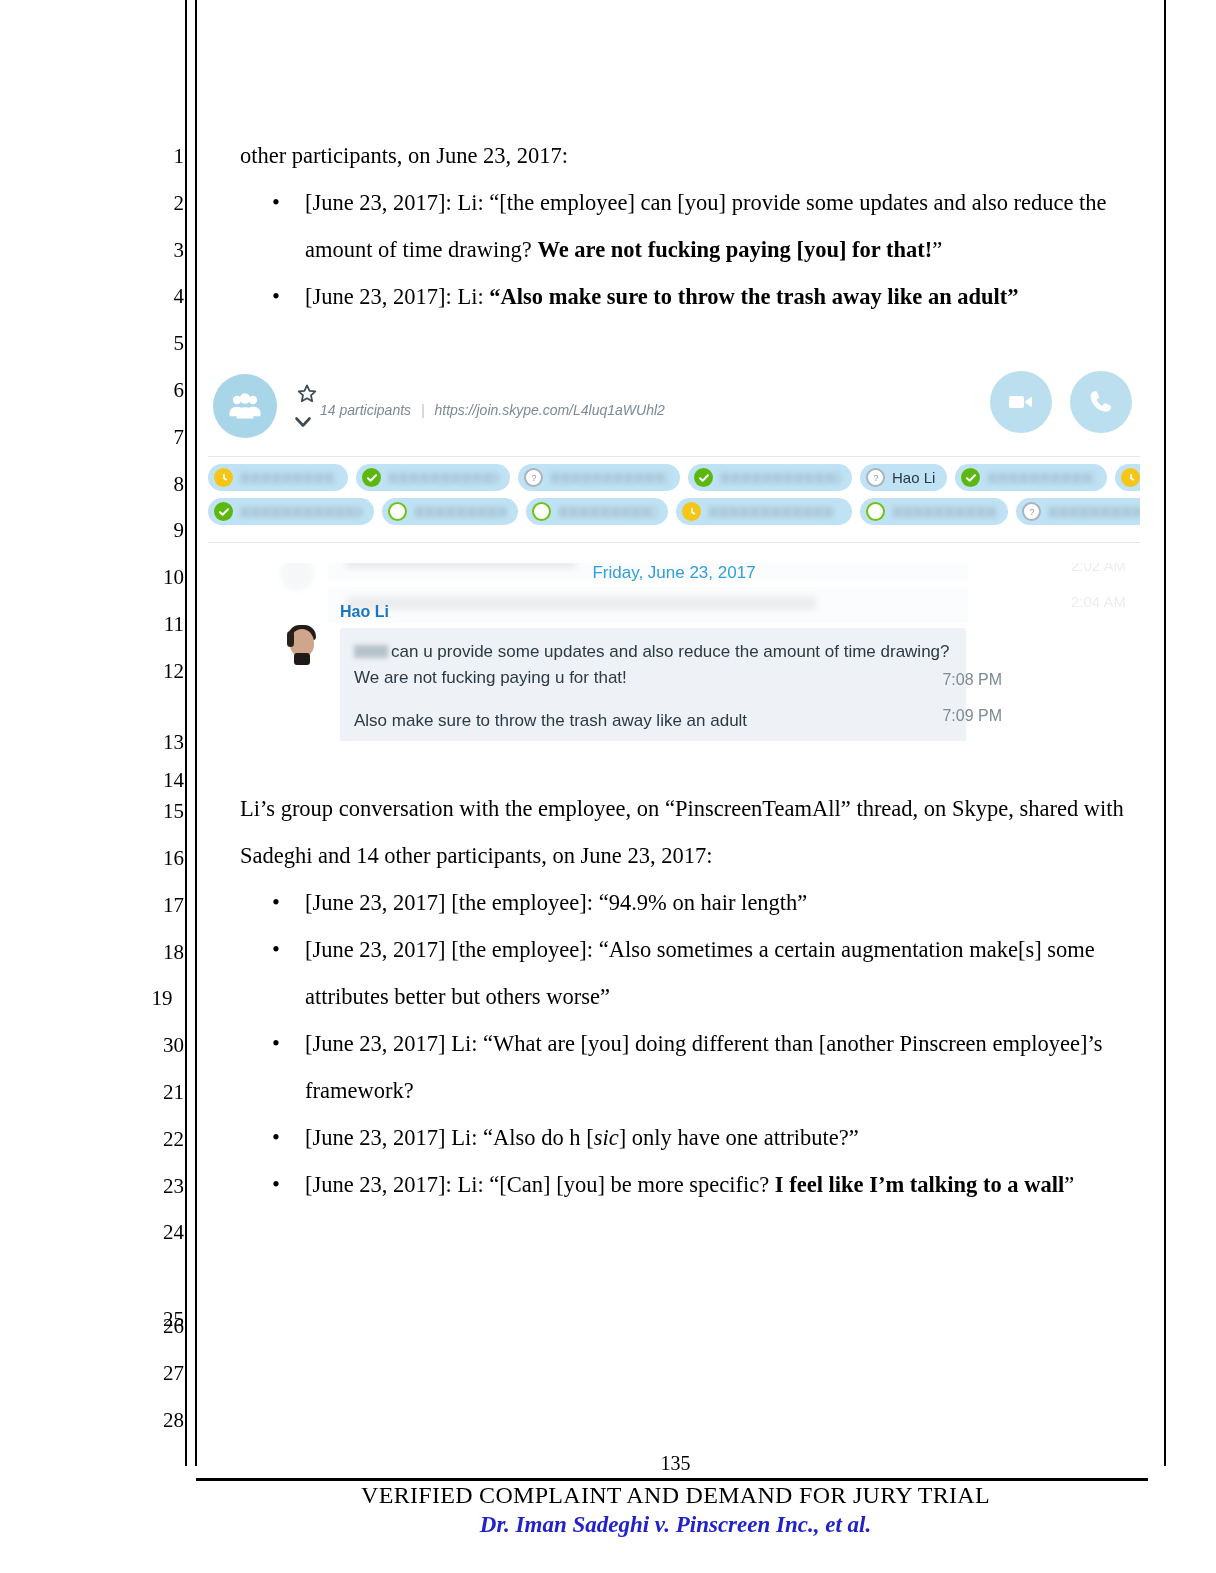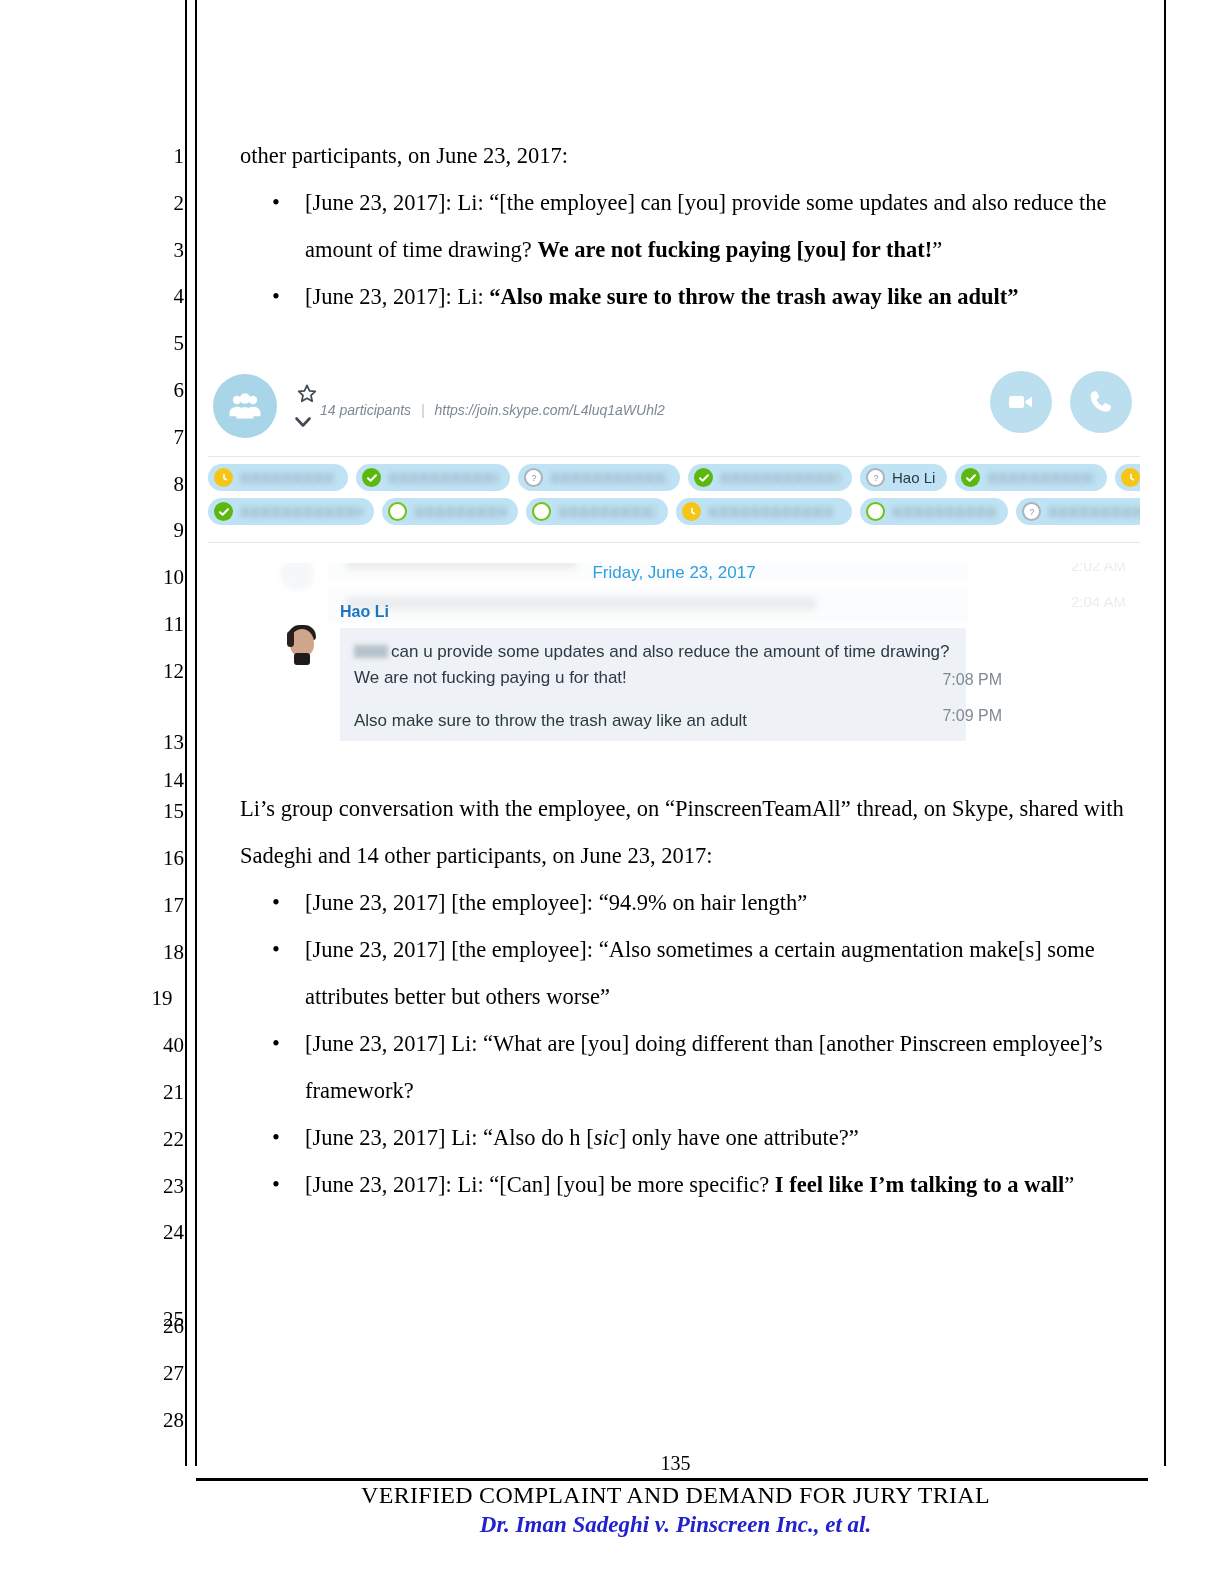--- a/index.html
+++ b/index.html
@@ -131,21 +131,21 @@
       <div class="ln" style="top: 567.2px;">10</div>
       <div class="ln" style="top: 614px;">11</div>
       <div class="ln" style="top: 660.8px;">12</div>
       <div class="ln" style="top: 707.6px; margin-top: 24px;">13</div>
       <div class="ln" style="top: 770px;">14</div>
       <div class="ln" style="top: 801.2px;">15</div>
       <div class="ln" style="top: 848px;">16</div>
       <div class="ln" style="top: 894.8px;">17</div>
       <div class="ln" style="top: 941.6px;">18</div>
       <div class="ln" style="top: 988.4px; text-align: center;">19</div>
-      <div class="ln" style="top: 1035.2px;">40</div>
+      <div class="ln" style="top: 1035.2px;">30</div>
       <div class="ln" style="top: 1082px;">21</div>
       <div class="ln" style="top: 1128.8px;">22</div>
       <div class="ln" style="top: 1175.6px;">23</div>
       <div class="ln" style="top: 1222.4px;">24</div>
       <div class="ln" style="top: 1269.2px; margin-top: 40px;">25</div>
       <div class="ln" style="top: 1316px;">26</div>
       <div class="ln" style="top: 1362.8px;">27</div>
       <div class="ln" style="top: 1409.6px;">28</div>
     </div>
 

